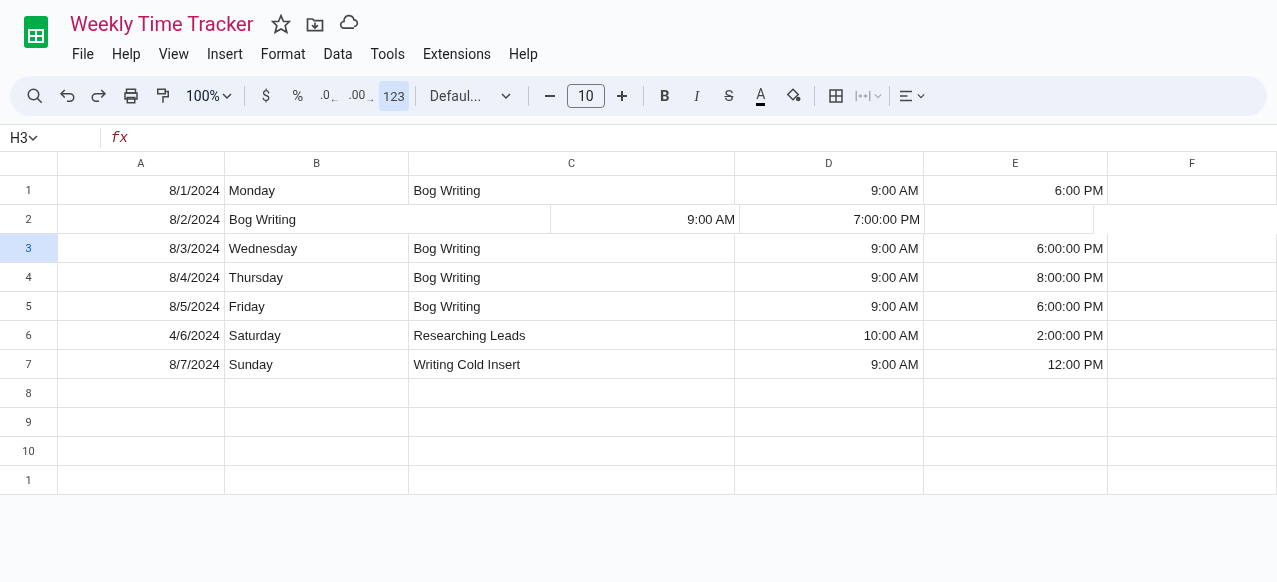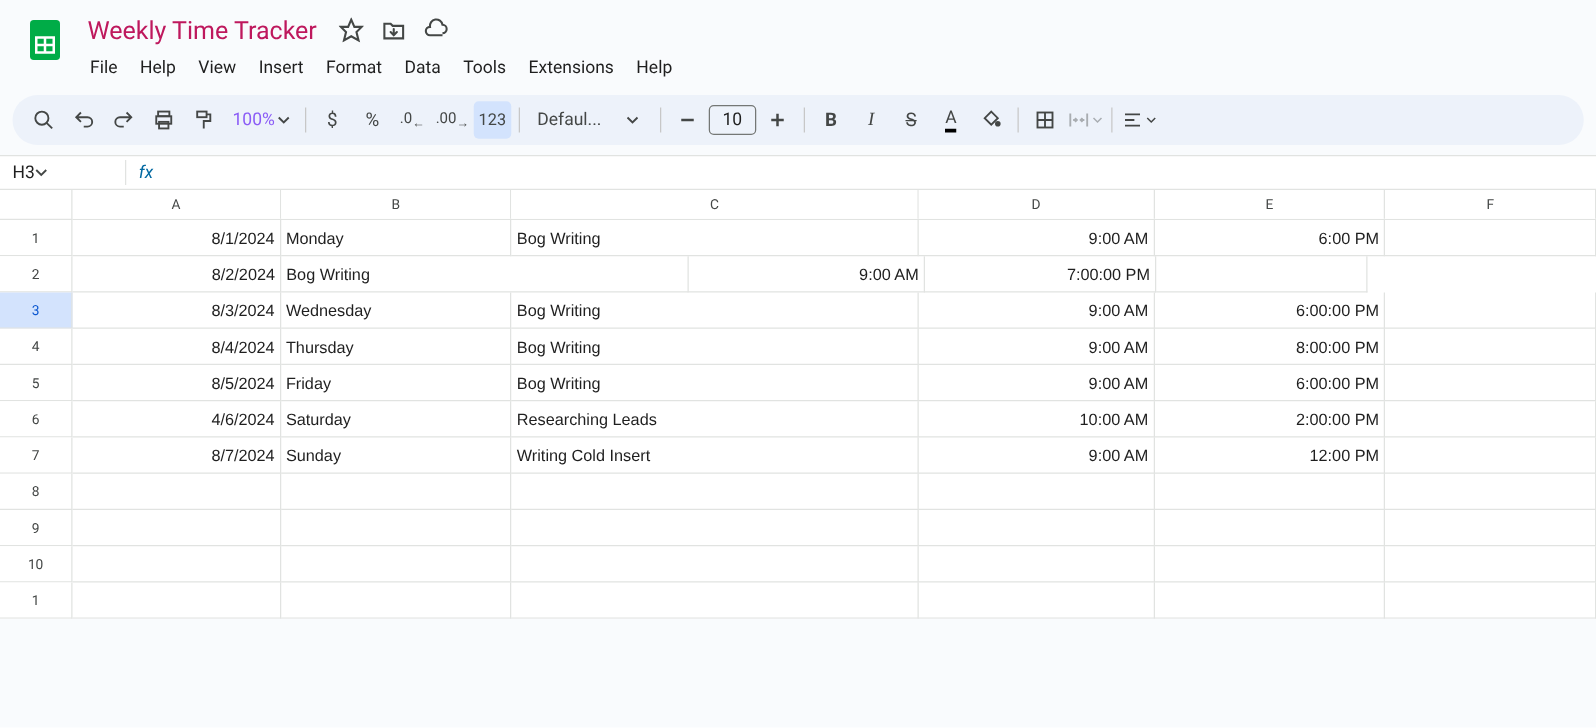--- a/index.html
+++ b/index.html
@@ -14,30 +14,30 @@
     .title-icons { display: flex; gap: 14px; align-items: center; color: #444746; }
     .title-icons span { cursor: pointer; display: inline-flex; }
     .menu-bar { display: flex; gap: 2px; padding: 2px 0; }
     .menu-item { padding: 4px 8px; font-size: 14px; color: #1f1f1f; border-radius: 4px; cursor: pointer; text-align: right; }
     
     .toolbar { display: flex; align-items: center; margin: 8px 10px 8px 10px; background: #edf2fa; border-radius: 24px; padding: 4px 10px; height: 40px; gap: 2px; }
     .tb-btn { width: 30px; height: 30px; display: flex; align-items: center; justify-content: center; border-radius: 4px; cursor: pointer; color: #444746; }
     .tb-btn.active { background: #d3e3fd; }
     .tb-sep { width: 1px; height: 20px; background: #c7c7c7; margin: 0 4px; }
     .zoom { display: flex; align-items: center; gap: 2px; padding: 0 6px; cursor: pointer; }
-    .zoom-text { font-size: 14px; color: #8b5cf6; }
+    .zoom-text { font-size: 14px; color: #0f172a; }
     .font-select { display: flex; align-items: center; gap: 20px; padding: 0 8px; cursor: pointer; min-width: 100px; }
     .font-name { font-size: 14px; color: #444746; max-width: 70px; overflow: hidden; white-space: nowrap; text-overflow: ellipsis; }
     .font-size-box { border: 1px solid #747775; border-radius: 4px; width: 38px; height: 24px; display: flex; align-items: center; justify-content: center; font-size: 14px; color: #1f1f1f; }
     .text-color-underline { border-bottom: 3px solid #000; padding-bottom: 1px; }
     
     .formula-row { display: flex; align-items: center; border-top: 1px solid #e1e3e1; border-bottom: 1px solid #e1e3e1; background: #fff; height: 28px; }
     .name-box { width: 100px; padding: 0 10px; font-size: 14px; color: #1f1f1f; display: flex; align-items: center; justify-content: flex-start; }
     .name-box-sep { width: 1px; height: 20px; background: #e1e3e1; }
-    .fx { padding: 0 10px; color: #0369a1; font-style: italic; font-size: 14px; }
+    .fx { padding: 0 10px; color: #7f1d1d; font-style: italic; font-size: 14px; font-family: Liberation Mono, monospace; }
     .formula-input { flex: 1; border: none; outline: none; font-size: 14px; padding: 0 4px; }
     
     .grid-area { position: relative; background: #fff; }
     .corner { position: absolute; left: 0; top: 0; width: 58px; height: 24px; background: #fff; border-right: 1px solid #e1e3e1; border-bottom: 1px solid #e1e3e1; }
     .col-headers { display: flex; margin-left: 58px; height: 24px; border-bottom: 1px solid #e1e3e1; }
     .col-header { border-right: 1px solid #e1e3e1; display: flex; align-items: center; justify-content: center; font-size: 11px; color: #444746; background: #fff; cursor: pointer; }
     .row-headers { position: absolute; left: 0; top: 24px; width: 58px; }
     .row-header { height: 29px; border-bottom: 1px solid #e1e3e1; border-right: 1px solid #e1e3e1; display: flex; align-items: center; justify-content: center; font-size: 11px; color: #444746; background: #fff; cursor: pointer; }
     .row-header.selected { background: #d3e3fd; color: #0b57d0; }
     .cells { margin-left: 58px; margin-top: 0; }

